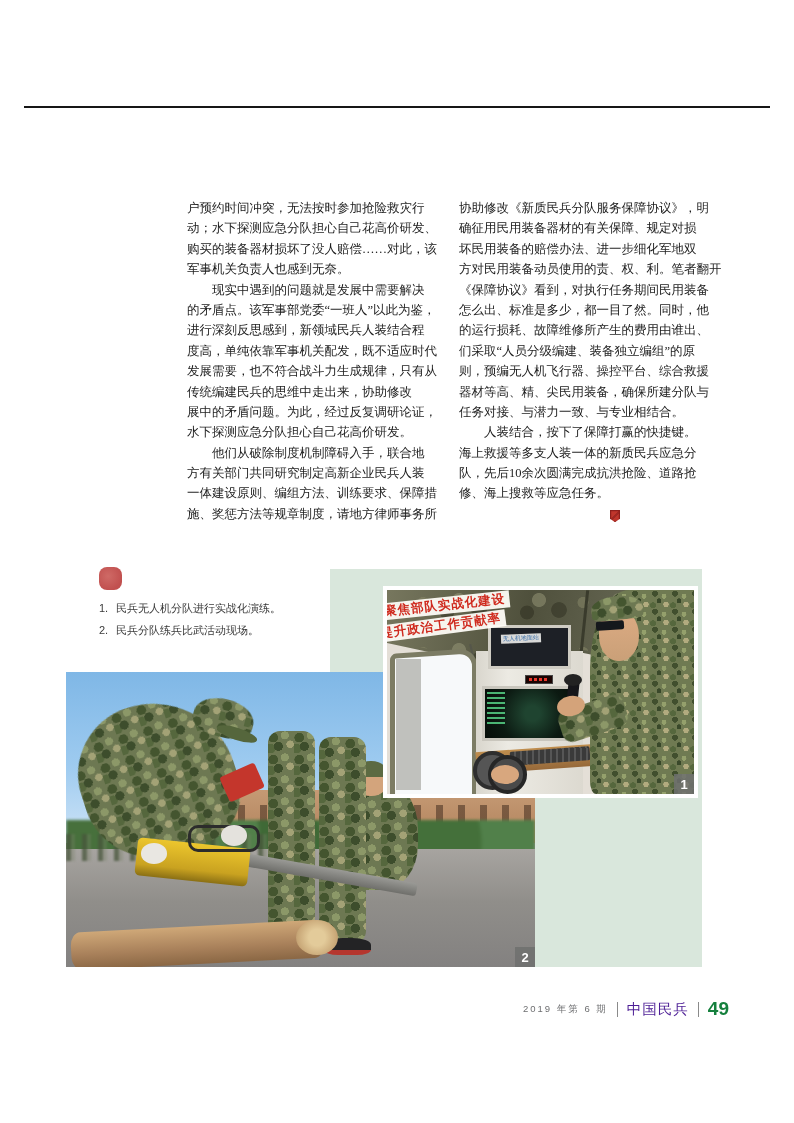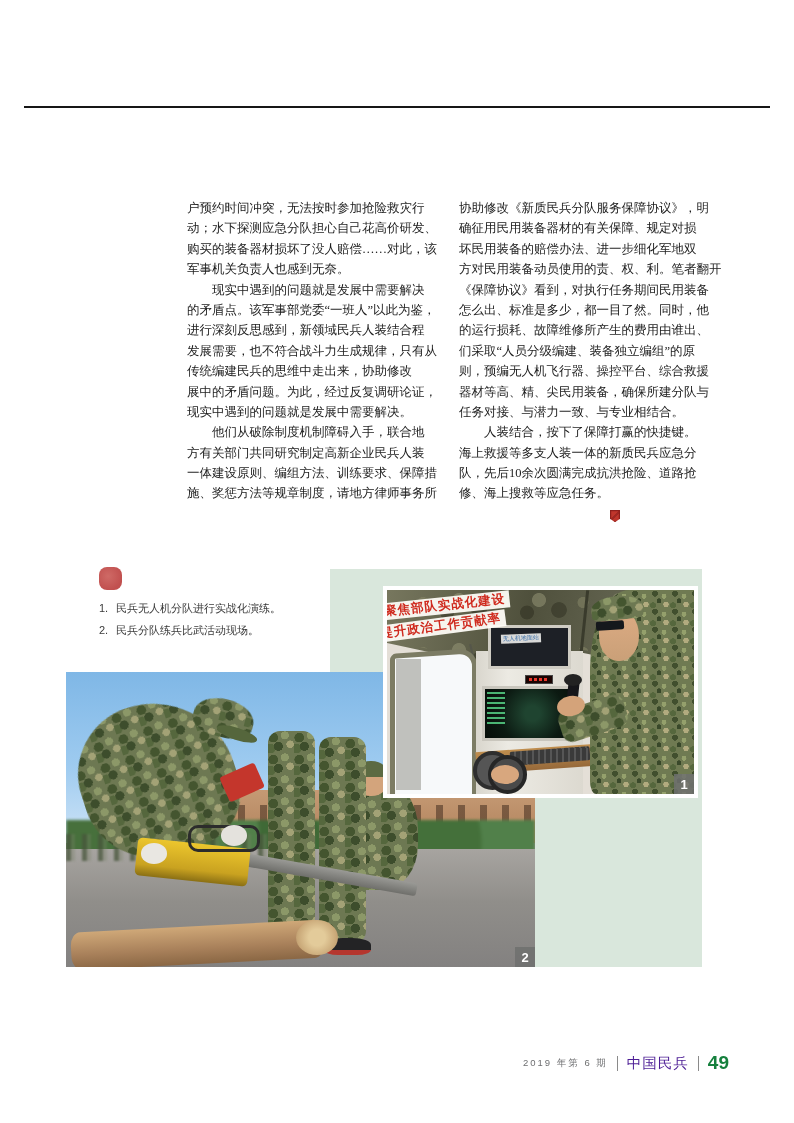--- a/index.html
+++ b/index.html
@@ -152,21 +152,21 @@
   .p1-banner{position:absolute;left:-2%;top:3%;width:48%;transform:rotate(-6deg);
              font-family:"Liberation Sans","DejaVu Sans",sans-serif;font-weight:bold;}
   .p1-banner-line{background:rgba(255,253,248,.94);color:#cf2a1e;font-size:12.5px;letter-spacing:1px;
                   padding:0 4px;line-height:17px;white-space:nowrap;margin-bottom:3px;width:max-content;}
   .p1-banner-line.second{transform:rotate(-1.5deg) translateX(-6px);}
   .p1-console-label{position:absolute;left:37%;top:21.5%;font-family:"Liberation Sans","DejaVu Sans",sans-serif;
                     font-size:6px;color:#3a6ea8;background:rgba(250,250,248,.85);padding:0 2px;white-space:nowrap;
                     transform:rotate(-2deg);}
 
   
-  .footer{position:absolute;right:65px;top:1050px;height:26px;display:flex;align-items:center;gap:9px;
+  .footer{position:absolute;right:65px;top:996px;height:26px;display:flex;align-items:center;gap:9px;
           font-family:"Liberation Sans","DejaVu Sans",sans-serif;color:#2a2a2a;margin-left:16px;}
   .footer-issue{font-size:9.5px;color:#6d6e70;letter-spacing:2px;}
   .footer-sep{width:1px;height:15px;background:#8a8a8a;}
   .footer-mag{font-size:14.5px;font-weight:normal;color:#4c1d95;letter-spacing:1px;}
   .footer-page{font-size:19px;font-weight:bold;color:#15803d;}
 </style>
 </head>
 <body>
 
 <div class="page">
@@ -174,24 +174,25 @@
   <div class="top-rule"></div>
 
   <div class="col col1">
       <div class="text-line">户预约时间冲突，无法按时参加抢险救灾行</div>
       <div class="text-line">动；水下探测应急分队担心自己花高价研发、</div>
       <div class="text-line">购买的装备器材损坏了没人赔偿……对此，该</div>
       <div class="text-line">军事机关负责人也感到无奈。</div>
       <div class="text-line">　　现实中遇到的问题就是发展中需要解决</div>
       <div class="text-line">的矛盾点。该军事部党委“一班人”以此为鉴，</div>
       <div class="text-line">进行深刻反思感到，新领域民兵人装结合程</div>
+      <div class="text-line">度高，单纯依靠军事机关配发，既不适应时代</div>
       <div class="text-line">发展需要，也不符合战斗力生成规律，只有从</div>
       <div class="text-line">传统编建民兵的思维中走出来，协助修改</div>
       <div class="text-line">展中的矛盾问题。为此，经过反复调研论证，</div>
-      <div class="text-line">现实中遇到的问题就是发展中需要解决。</div>
+      <div class="text-line">水下探测应急分队担心自己花高价研发。</div>
       <div class="text-line">　　他们从破除制度机制障碍入手，联合地</div>
       <div class="text-line">方有关部门共同研究制定高新企业民兵人装</div>
       <div class="text-line">一体建设原则、编组方法、训练要求、保障措</div>
       <div class="text-line">施、奖惩方法等规章制度，请地方律师事务所</div>
     </div>
 
   <div class="col col2">
     <span class="end-mark"></span>
   <div class="text-line">协助修改《新质民兵分队服务保障协议》，明</div>
       <div class="text-line">确征用民用装备器材的有关保障、规定对损</div>

